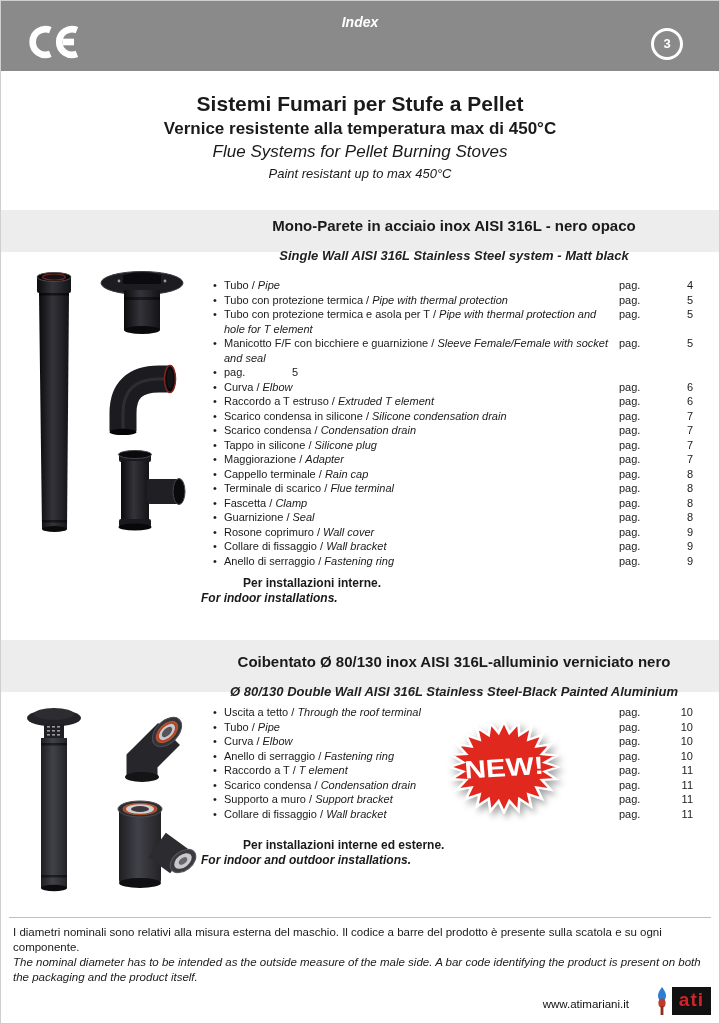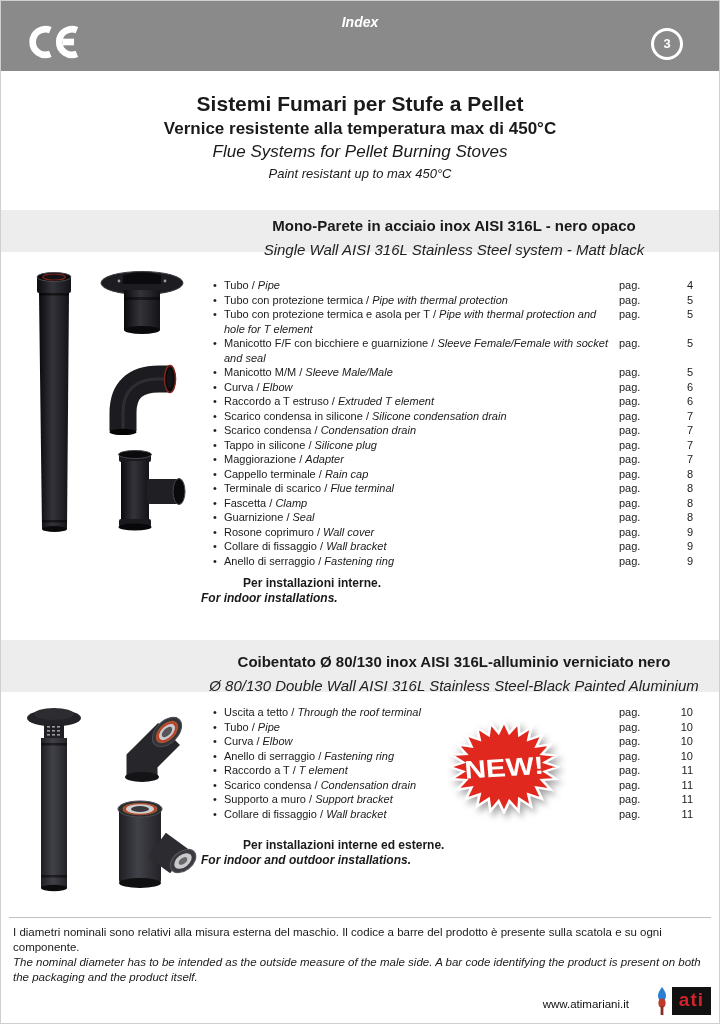--- a/index.html
+++ b/index.html
@@ -27,21 +27,21 @@
   .tb1 { font-size:21px; font-weight:bold; line-height:26px; }
   .tb2 { font-size:17px; font-weight:bold; line-height:23px; }
   .tb3 { font-size:17px; font-style:italic; line-height:23px; }
   .tb4 { font-size:13px; font-style:italic; line-height:21px; }
 
   
   .band { position:absolute; left:0; right:0; background:#ededed; padding-left:188px; text-align:center; }
   .band-1 { top:209px; height:42px; padding-top:6px; }
   .band-2 { top:639px; height:52px; padding-top:12px; }
   .band-title { font-size:15px; font-weight:bold; line-height:19px; }
-  .band-sub { font-size:15px; font-weight:normal; font-style:italic; line-height:17px; margin-top:6px; color:#222; }
+  .band-sub { font-size:13px; font-weight:bold; font-style:italic; line-height:17px; margin-top:12px; color:#222; }
 
   
   .photos { position:absolute; left:0; width:215px; }
   .photos svg { position:absolute; }
 
   
   .item-list { position:absolute; left:212px; width:492px; }
   .list-1 { top:277px; }
   .list-2 { top:704px; }
   .item-row { display:flex; align-items:flex-start; font-size:11px; line-height:14.5px; }
@@ -172,21 +172,20 @@
         <span class="pnum">5</span>
       </div>
       <div class="item-row">
         <span class="bullet">•</span>
         <span class="item-text"><span class="item-it">Manicotto F/F con bicchiere e guarnizione</span> <span class="item-sep">/</span> <span class="item-en">Sleeve Female/Female with socket and seal</span></span>
         <span class="pag">pag.</span>
         <span class="pnum">5</span>
       </div>
       <div class="item-row">
         <span class="bullet">•</span>
-        <span class="item-text"><span class="item-it">Manicotto M/M</span> <span class="item-sep">/</span> <span class="item-en">Sleeve Male/Male</span></span>
         <span class="pag">pag.</span>
         <span class="pnum">5</span>
       </div>
       <div class="item-row">
         <span class="bullet">•</span>
         <span class="item-text"><span class="item-it">Curva</span> <span class="item-sep">/</span> <span class="item-en">Elbow</span></span>
         <span class="pag">pag.</span>
         <span class="pnum">6</span>
       </div>
       <div class="item-row">

